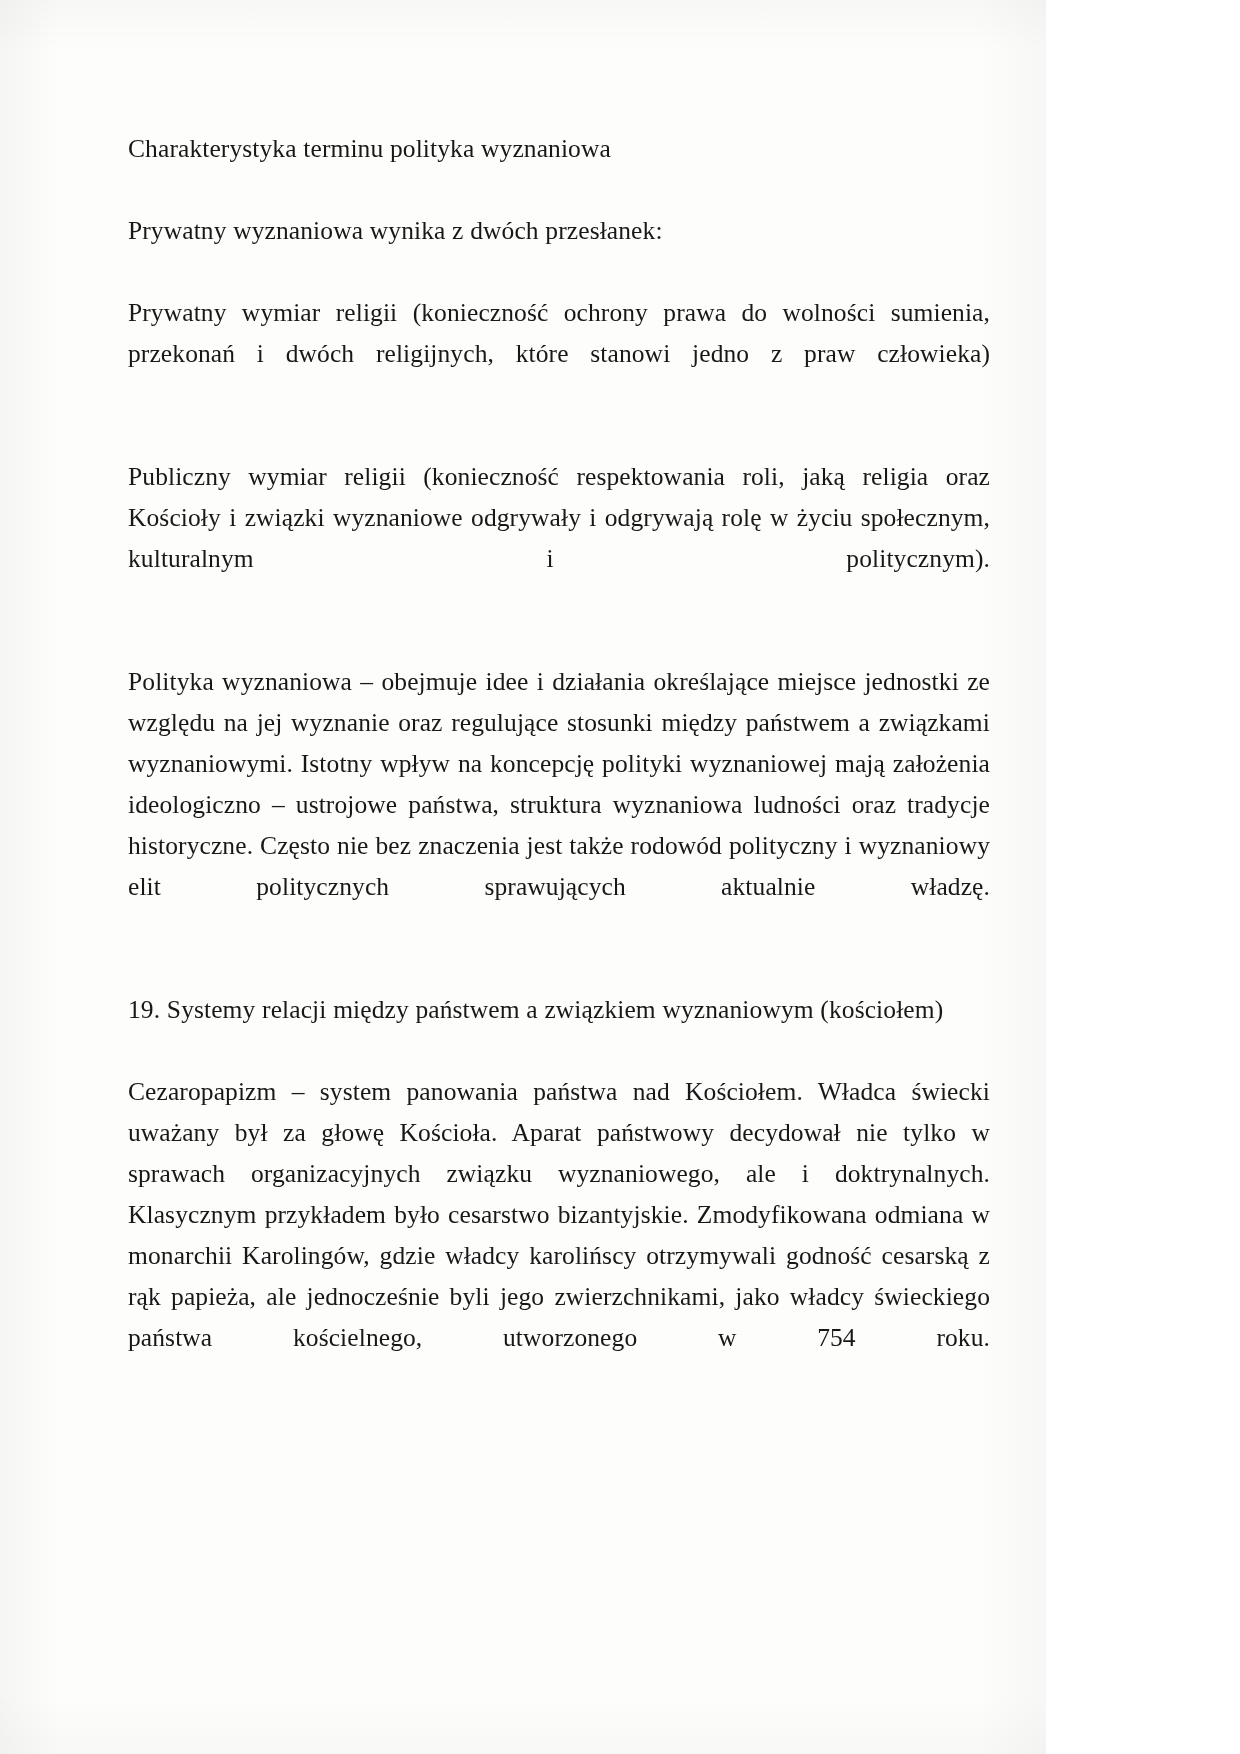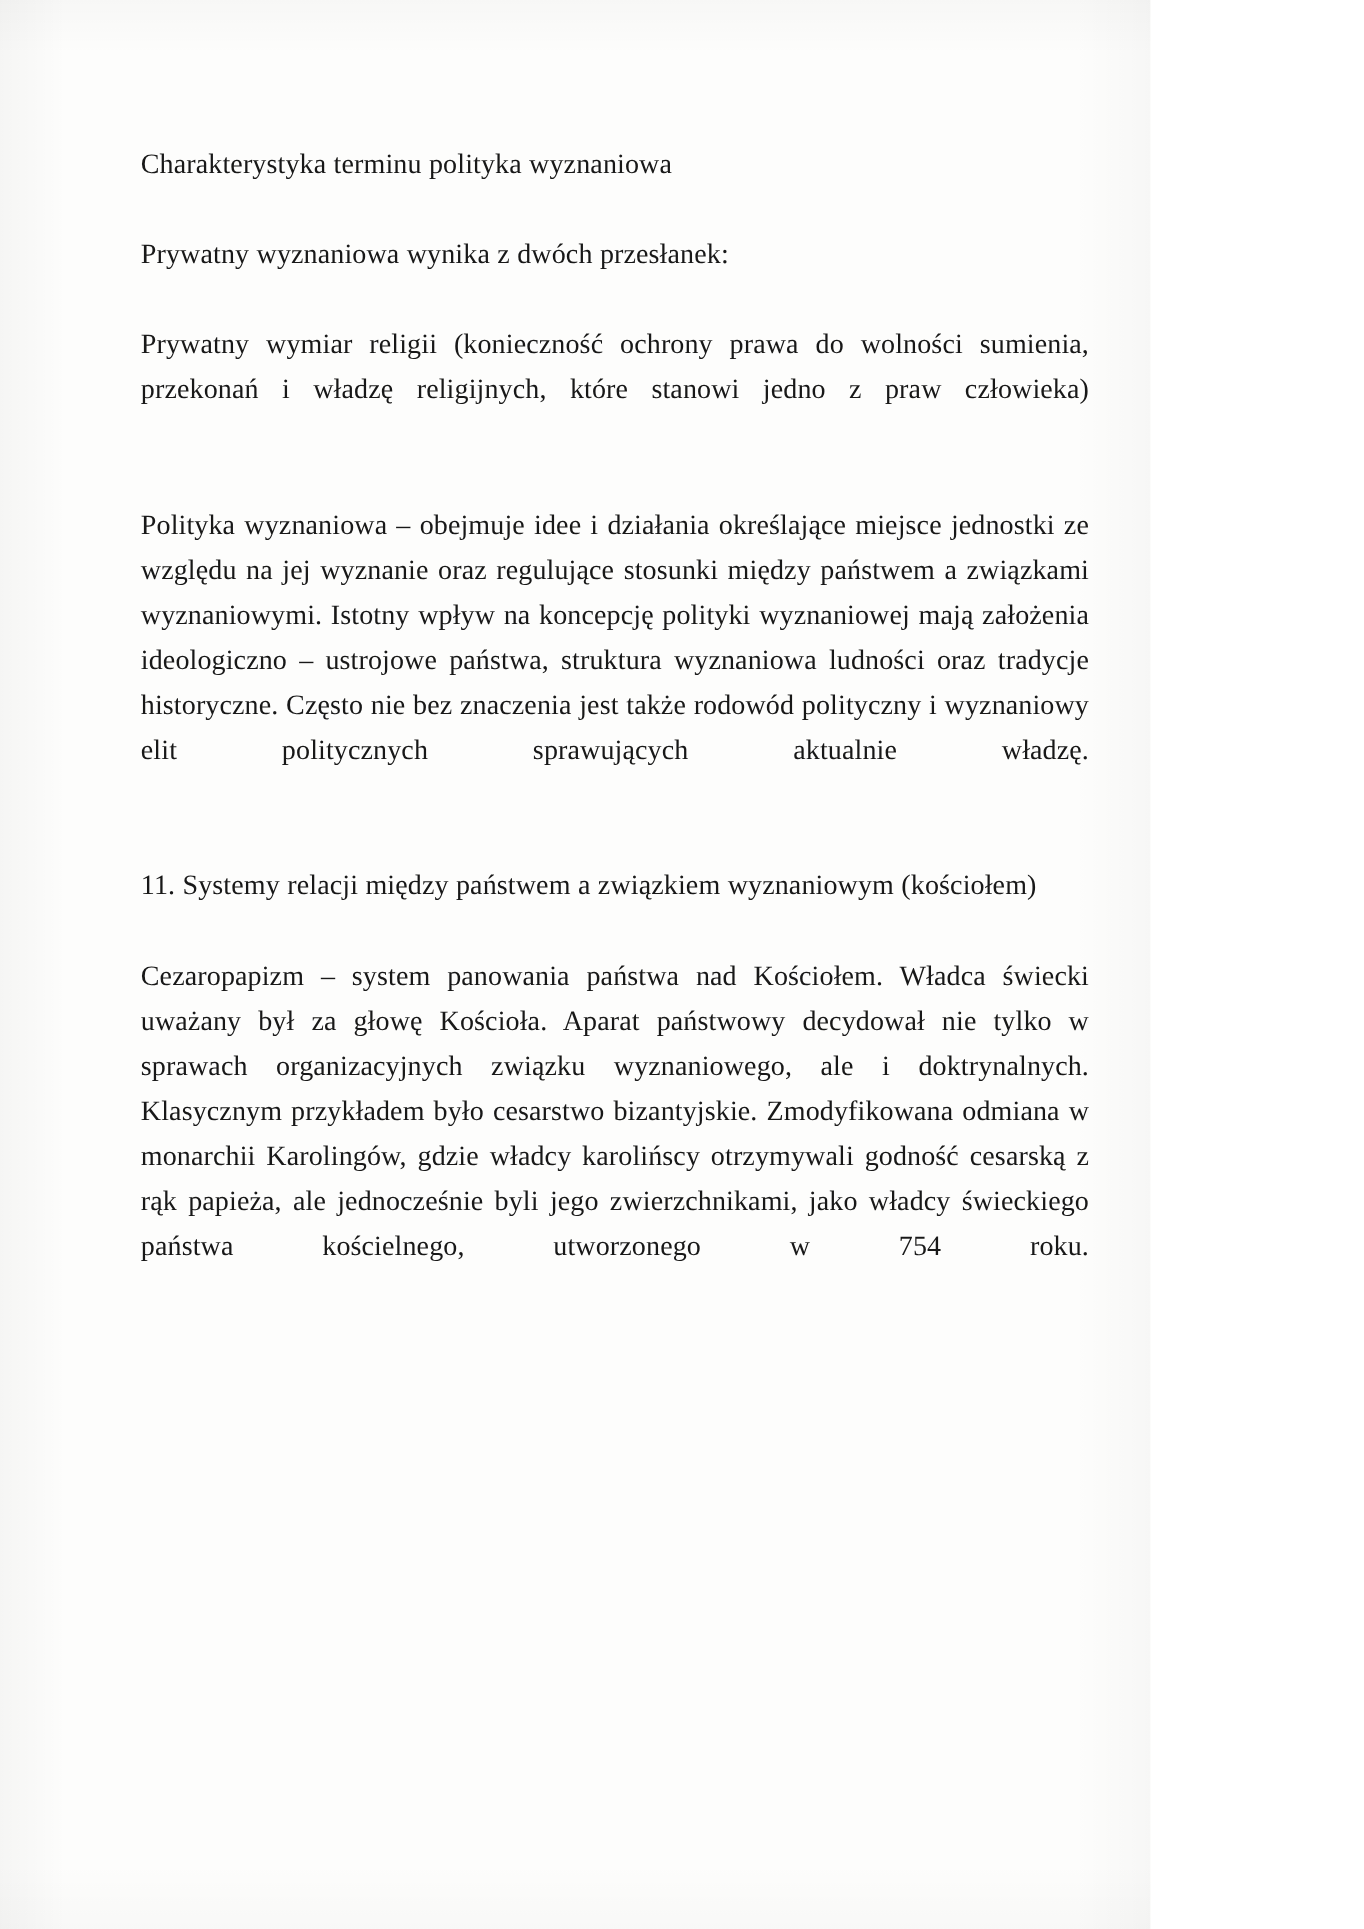--- a/index.html
+++ b/index.html
@@ -68,24 +68,25 @@
 <div class="page">
 
   <div class="scan-tint"></div>
 
   <div class="doc-body">
 
     <p class="para nojust">Charakterystyka terminu polityka wyznaniowa</p>
 
     <p class="para nojust">Prywatny wyznaniowa wynika z dwóch przesłanek:</p>
 
-    <p class="para">Prywatny wymiar religii (konieczność ochrony prawa do wolności sumienia, przekonań i władzę religijnych, które stanowi jedno z praw człowieka)</p>
+    <p class="para">Prywatny wymiar religii (konieczność ochrony prawa do wolności sumienia, przekonań i dwóch religijnych, które stanowi jedno z praw człowieka)</p>
 
+    <p class="para">Publiczny wymiar religii (konieczność respektowania roli, jaką religia oraz Kościoły i związki wyznaniowe odgrywały i odgrywają rolę w życiu społecznym, kulturalnym i politycznym).</p>
 
     <p class="para">Polityka wyznaniowa – obejmuje idee i działania określające miejsce jednostki ze względu na jej wyznanie oraz regulujące stosunki między państwem a związkami wyznaniowymi. Istotny wpływ na koncepcję polityki wyznaniowej mają założenia ideologiczno – ustrojowe państwa, struktura wyznaniowa ludności oraz tradycje historyczne. Często nie bez znaczenia jest także rodowód polityczny i wyznaniowy elit politycznych sprawujących aktualnie władzę.</p>
 
-    <p class="para nojust">11. Systemy relacji między państwem a związkiem wyznaniowym (kościołem)</p>
+    <p class="para nojust">19. Systemy relacji między państwem a związkiem wyznaniowym (kościołem)</p>
 
     <p class="para">Cezaropapizm – system panowania państwa nad Kościołem. Władca świecki uważany był za głowę Kościoła. Aparat państwowy decydował nie tylko w sprawach organizacyjnych związku wyznaniowego, ale i doktrynalnych. Klasycznym przykładem było cesarstwo bizantyjskie. Zmodyfikowana odmiana w monarchii Karolingów, gdzie władcy karolińscy otrzymywali godność cesarską z rąk papieża, ale jednocześnie byli jego zwierzchnikami, jako władcy świeckiego państwa kościelnego, utworzonego w 754 roku.</p>
 
   </div>
 
 </div>
 
 </body></html>

